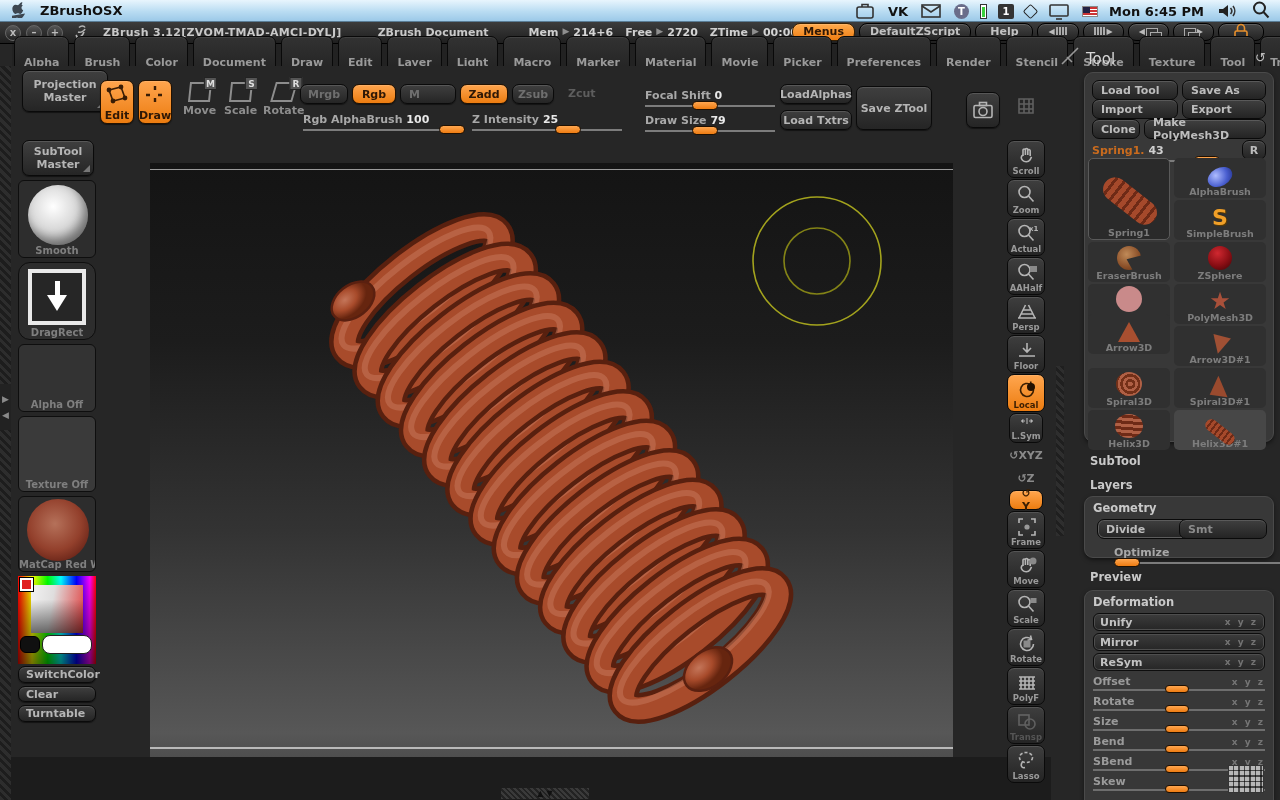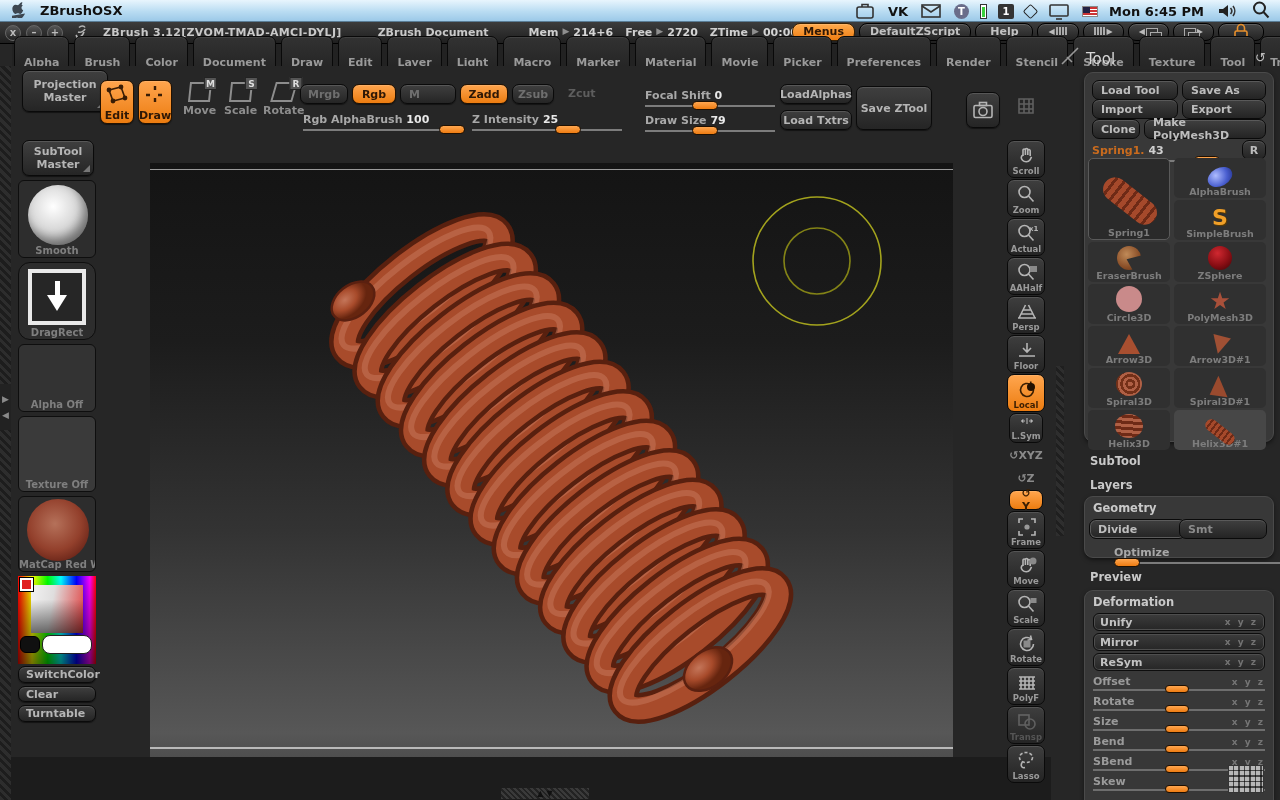--- a/index.html
+++ b/index.html
@@ -739,21 +739,21 @@
         <span class="tname">ZSphere</span>
       </div>
       <div class="tile" style="left:24px;top:218px;width:82px;height:40px;">
         <div class="sphere" style="width:26px;height:26px;background:#c98a8a;"></div>
         <span class="tname">Circle3D</span>
       </div>
       <div class="tile" style="left:110px;top:218px;width:92px;height:40px;">
         <span style="font-size:24px;line-height:22px;color:#a8503a;">★</span>
         <span class="tname">PolyMesh3D</span>
       </div>
-      <div class="tile" style="left:24px;top:260px;width:82px;height:40px;text-align:right;">
+      <div class="tile" style="left:24px;top:248px;width:82px;height:40px;text-align:right;">
         <div style="width:0;height:0;border-left:11px solid transparent;border-right:11px solid transparent;border-bottom:20px solid #a84f30;"></div>
         <span class="tname">Arrow3D</span>
       </div>
       <div class="tile" style="left:110px;top:260px;width:92px;height:40px;">
         <div style="width:0;height:0;border-left:9px solid transparent;border-right:9px solid transparent;border-top:18px solid #a05034;transform:rotate(14deg);"></div>
         <span class="tname">Arrow3D#1</span>
       </div>
       <div class="tile" style="left:24px;top:302px;width:82px;height:40px;">
         <div class="sphere" style="width:26px;height:24px;background:repeating-radial-gradient(circle at 55% 50%,#b06045 0 2.5px,#743018 2.5px 5px);"></div>
         <span class="tname">Spiral3D</span>
@@ -769,21 +769,21 @@
       <div class="tile sel" style="left:110px;top:344px;width:92px;height:40px;">
         <div style="width:34px;height:12px;border-radius:6px;transform:rotate(38deg);background:repeating-linear-gradient(90deg,#a5492b 0 3px,#6e2a16 3px 5px);margin-top:4px;"></div>
         <span class="tname">Helix3D#1</span>
       </div>
 
       <div class="secheader" style="top:388px;">SubTool</div>
       <div class="secheader" style="top:412px;">Layers</div>
 
       <div class="panelbox" style="top:430px;height:62px;">
         <div class="secheader" style="left:8px;top:4px;position:absolute;">Geometry</div>
-        <div class="tpbtn" style="left:4px;top:22px;width:97px;box-shadow:inset 0 0 0 1px #5c5c5c;">Divide</div>
+        <div class="tpbtn" style="left:12px;top:22px;width:97px;box-shadow:inset 0 0 0 1px #5c5c5c;">Divide</div>
         <div class="tpbtn" style="left:94px;top:22px;width:88px;color:#8a8a8a;">Smt</div>
         <div class="zslider" style="left:8px;top:44px;width:172px;position:absolute;margin-left:21px;">
           <span class="slab">Optimize</span>
           <div class="track">
               <div class="handle" style="left:0%"></div>
             </div>
         </div>
       </div>
 
       <div class="secheader" style="top:504px;">Preview</div>

